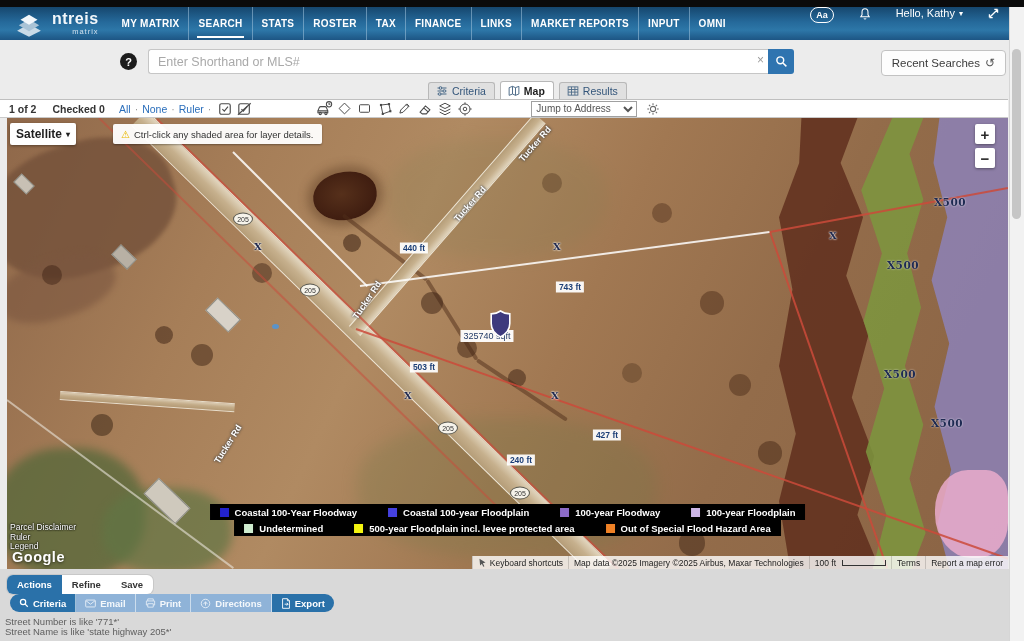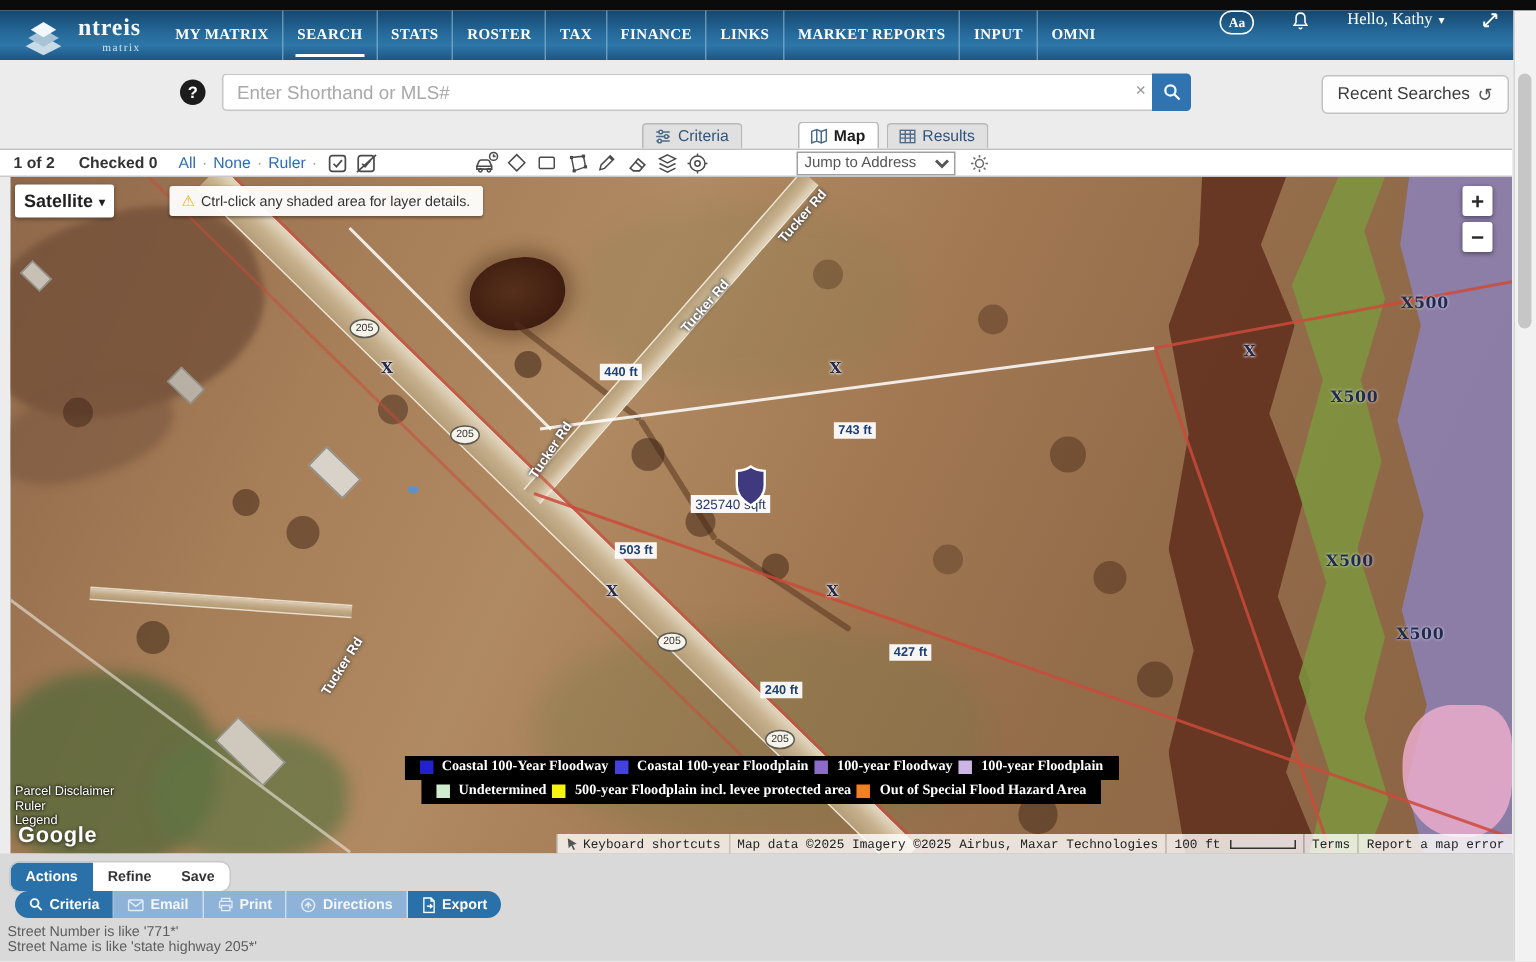--- a/index.html
+++ b/index.html
@@ -3,21 +3,21 @@
 <meta charset="utf-8">
 <style>
   html,body{margin:0;padding:0;}
   body{font-family:"Liberation Sans",sans-serif;background:#ececec;}
   #page{position:relative;width:1024px;height:641px;overflow:hidden;background:#ececec;}
   
   #black-strip{position:absolute;left:0;top:0;width:1024px;height:7px;background:#0b0b0b;}
   
   #nav{position:absolute;left:0;top:7px;width:1024px;height:33px;
        background:linear-gradient(180deg,#16476e 0%,#25699a 45%,#2d77a8 70%,#1d5584 100%);
-       display:flex;align-items:center;color:#fff;font-family:Liberation Serif, serif;}
+       display:flex;align-items:center;color:#fff;}
   #brand{display:flex;align-items:center;gap:6px;margin-left:12px;}
   #brand svg{display:block;}
   #brand-text{line-height:1;}
   #brand-name{font-size:16px;font-weight:bold;letter-spacing:.5px;color:#f2f7fb;}
   #brand-sub{font-size:7.5px;color:#cfe0ee;text-align:right;letter-spacing:1px;margin-top:1px;}
   #nav-menu{display:flex;align-items:stretch;height:100%;margin-left:14px;}
   .nav-item{display:flex;align-items:center;padding:0 9px;font-size:10px;font-weight:bold;
             letter-spacing:.3px;cursor:pointer;position:relative;white-space:nowrap;}
   .nav-item + .nav-item{border-left:1px solid rgba(160,195,220,.55);}
   .nav-item.active::after{content:"";position:absolute;left:8px;right:8px;bottom:2px;height:2.5px;background:#fff;}
@@ -39,21 +39,21 @@
               justify-content:center;cursor:pointer;}
   #recent-btn{position:absolute;right:18px;top:10px;height:24px;background:#fdfdfd;border:1px solid #c2c2c2;
               border-radius:4px;display:flex;align-items:center;gap:5px;padding:0 10px;font-size:11.5px;color:#3c3c3c;cursor:pointer;}
   #recent-btn .hist{font-size:12px;color:#555;}
   
   #tab-row{position:absolute;left:0;top:83px;width:1024px;height:16px;}
   #view-tabs{position:absolute;left:428px;bottom:0;display:flex;gap:5px;align-items:flex-end;}
   .vtab{display:flex;align-items:center;gap:4px;background:#e0e0e0;border:1px solid #b8b8b8;border-bottom:none;
         border-radius:3px 3px 0 0;padding:2px 8px 2px 7px;font-size:10.5px;color:#33557a;cursor:pointer;height:12px;}
   .vtab svg{color:#4d6b88;}
-  .vtab.active{background:#fff;color:#1d1d1d;font-weight:bold;height:13px;position:relative;z-index:3;margin-left:32px;}
+  .vtab.active{background:#fff;color:#1d1d1d;font-weight:bold;height:13px;position:relative;z-index:3;}
   
   #map-toolbar{position:absolute;left:0;top:99px;width:1008px;height:19px;background:#fff;border-top:1px solid #bfbfbf;
                border-bottom:1px solid #c9c9c9;display:flex;align-items:center;font-size:10.5px;color:#333;z-index:2;box-sizing:border-box;}
   #tb-pos{margin-left:9px;font-weight:bold;}
   #tb-checked{margin-left:16px;font-weight:bold;}
   #select-links{margin-left:14px;display:flex;align-items:center;gap:4px;}
   .tb-link{color:#2a6ebb;cursor:pointer;}
   .tb-dot{color:#999;}
   #check-icons{margin-left:7px;display:flex;align-items:center;gap:5px;}
   #check-icons .ticon{cursor:pointer;color:#4a4a4a;display:flex;}
@@ -116,30 +116,30 @@
              border:1px solid #5a5a52;border-radius:50%;font-size:7px;color:#333;display:flex;align-items:center;
              justify-content:center;z-index:11;}
   .street{position:absolute;font-size:9px;font-weight:bold;color:#fff;
           text-shadow:0 0 2px #444,0 0 3px #444;z-index:11;white-space:nowrap;}
   #marker{position:absolute;left:483px;top:192px;z-index:14;cursor:pointer;}
   #marker-label{position:absolute;left:480px;top:218px;transform:translate(-50%,-50%);background:rgba(255,255,255,.95);
                 padding:0 3px;font-size:9px;color:#223a66;line-height:12px;z-index:13;white-space:nowrap;}
   
   #legend{position:absolute;left:50%;transform:translateX(-50%);bottom:33px;display:flex;flex-direction:column;
           align-items:center;z-index:16;}
-  .legend-row{background:#000;display:flex;align-items:flex-start;gap:4px;padding:2px 10px;height:12px;font-family:Liberation Serif, serif;}
+  .legend-row{background:#000;display:flex;align-items:flex-end;gap:31px;padding:2px 10px;height:12px;}
   .legend-item{display:flex;align-items:center;gap:6px;font-size:9.5px;font-weight:bold;color:#fff;white-space:nowrap;}
   .swatch{width:9px;height:9px;display:inline-block;}
   
   #map-links{position:absolute;left:3px;top:405px;z-index:16;font-size:8.5px;color:#fff;line-height:9.5px;
              text-shadow:0 0 2px #000,0 0 2px #000;}
   #map-links div{cursor:pointer;}
   #google-logo{position:absolute;left:5px;top:431px;z-index:16;font-size:14.5px;font-weight:bold;color:#fff;
                letter-spacing:.5px;text-shadow:0 1px 3px rgba(0,0,0,.6);cursor:pointer;}
-  #attribution{position:absolute;right:0;bottom:0;height:13px;display:flex;align-items:stretch;z-index:16;font-size:8.5px;color:#222;font-family:Liberation Mono, monospace;}
+  #attribution{position:absolute;right:0;bottom:0;height:13px;display:flex;align-items:stretch;z-index:16;font-size:8.5px;color:#222;}
   .attr-seg{background:rgba(255,255,255,.8);display:flex;align-items:center;padding:0 5px;gap:3px;white-space:nowrap;
             border-left:1px solid rgba(0,0,0,.15);}
   .attr-link{cursor:pointer;}
   #scale-bar{width:42px;height:5px;border-left:1px solid #333;border-right:1px solid #333;border-bottom:1px solid #333;margin-left:3px;}
   
   #bottom{position:absolute;left:0;top:569px;width:1024px;height:72px;background:#d9d9d9;}
   #action-tabs{position:absolute;left:7px;top:6px;background:#fff;border-radius:6px;display:inline-flex;
                overflow:hidden;height:19px;box-shadow:0 0 0 1px rgba(0,0,0,.08);}
   .atab{display:flex;align-items:center;padding:0 10px;font-size:9.5px;font-weight:bold;color:#333;cursor:pointer;}
   .atab.active{background:#2a71a9;color:#fff;}

